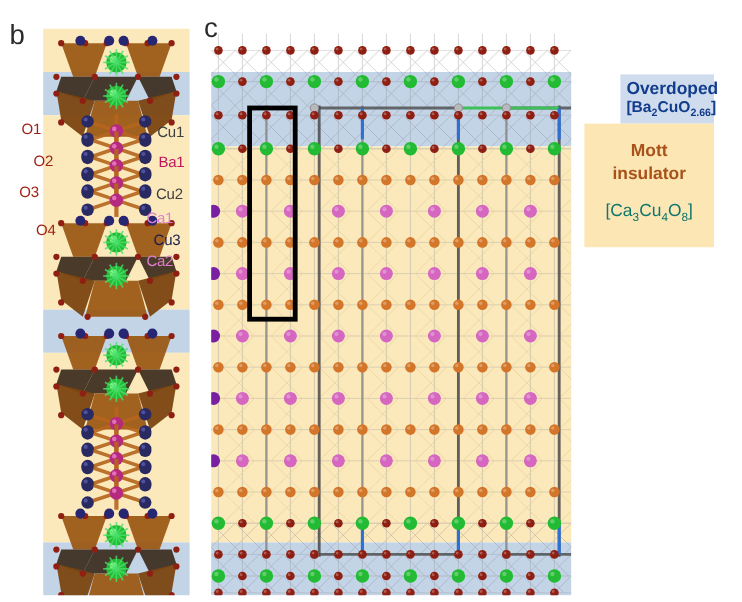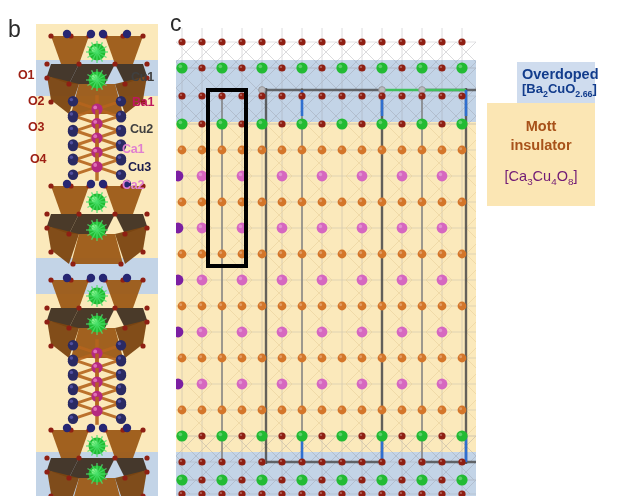--- a/index.html
+++ b/index.html
@@ -6,21 +6,21 @@
   body{width:618px;height:502px;position:relative;overflow:hidden;
        font-family:"Liberation Sans","DejaVu Sans",sans-serif;}
 
   .panel-letter{position:absolute;font-size:23px;color:#2b2b2b;font-weight:400;}
 
   
   #panel-b{position:absolute;left:36px;top:24px;width:122px;height:472px;}
 
   #bstruct{position:absolute;left:0;top:0;width:122px;height:472px;}
 
-  .lblb{position:absolute;font-size:12.5px;font-weight:bold;white-space:nowrap;letter-spacing:-.2px;}
+  .lblb{position:absolute;font-size:12.5px;font-weight:normal;white-space:nowrap;letter-spacing:-.2px;margin-top:33px;}
   .lb-o{color:#9e2115;}
   .lb-cu{color:#404040;}
   .lb-cu3{color:#1b1b4e;}
   .lb-ba{color:#be185d;}
   .lb-ca{color:#e07fd0;text-align:center;}
 
   
   #panel-c{position:absolute;left:176px;top:28px;width:300px;height:468px;}
   .bandc{position:absolute;left:0;width:300px;}
   #clattice{position:absolute;left:0;top:0;width:300px;height:468px;}
@@ -29,21 +29,21 @@
             border:4px solid #000;box-sizing:border-box;}
 
   
   #legend{position:absolute;left:487px;top:62px;width:108px;}
   .legbox{box-sizing:border-box;padding:4px 5px;text-align:center;}
   #leg-over{background:#cfdcee;margin-left:30px;}
   #leg-mott{background:#fbe6b4;padding-top:14px;padding-bottom:18px;}
   .leg-t1{color:#123c8c;font-weight:bold;font-size:14.5px;line-height:1.12;}
   .leg-t2{color:#123c8c;font-weight:bold;font-size:13px;line-height:1.15;}
   .leg-m1{color:#a8521a;font-weight:bold;font-size:14.5px;line-height:1.3;}
-  .leg-m2{color:#701a75;font-size:14.5px;line-height:1.3;margin-top:12px;}
+  .leg-m2{color:#0f766e;font-size:14.5px;line-height:1.3;margin-top:12px;}
   sub{font-size:.68em;}
 </style>
 </head>
 <body>
 
 <div class="panel-letter" style="left:8px;top:16px;">b</div>
 
 <div id="panel-b">
   <div id="b-bands">
       <div class="bandc" style="position: absolute; left: 0px; width: 122px; top: 0px; height: 36px; background: rgb(251, 233, 187);"></div>
@@ -435,21 +435,21 @@
       <circle cx="31" cy="404" r="4.2" fill="#262673"></circle>
       <circle cx="55" cy="404" r="4.2" fill="#262673"></circle>
       <circle cx="67" cy="404" r="4.2" fill="#262673"></circle>
       <circle cx="91" cy="404" r="4.2" fill="#262673"></circle>
       <rect x="0" y="0" width="122" height="8" fill="none"></rect>
     </svg>
 </div>
 
 <div class="lblb lb-o" style="left:18px;top:68px;">O1</div>
 <div class="lblb lb-o" style="left:28px;top:94px;">O2</div>
-<div class="lblb lb-o" style="left:28px;top:120px;">O3</div>
+<div class="lblb lb-o" style="left:16px;top:120px;">O3</div>
 <div class="lblb lb-o" style="left:30px;top:152px;">O4</div>
 
 <div class="lblb lb-cu" style="left:131px;top:70px;">Cu1</div>
 <div class="lblb lb-ba" style="left:132px;top:95px;">Ba1</div>
 <div class="lblb lb-cu" style="left:130px;top:122px;">Cu2</div>
 <div class="lblb lb-ca" style="left:122px;top:142px;">Ca1</div>
 <div class="lblb lb-cu3" style="left:128px;top:160px;">Cu3</div>
 <div class="lblb lb-ca" style="left:122px;top:178px;">Ca2</div>
 
 <div class="panel-letter" style="left:170px;top:10px;">c</div>

